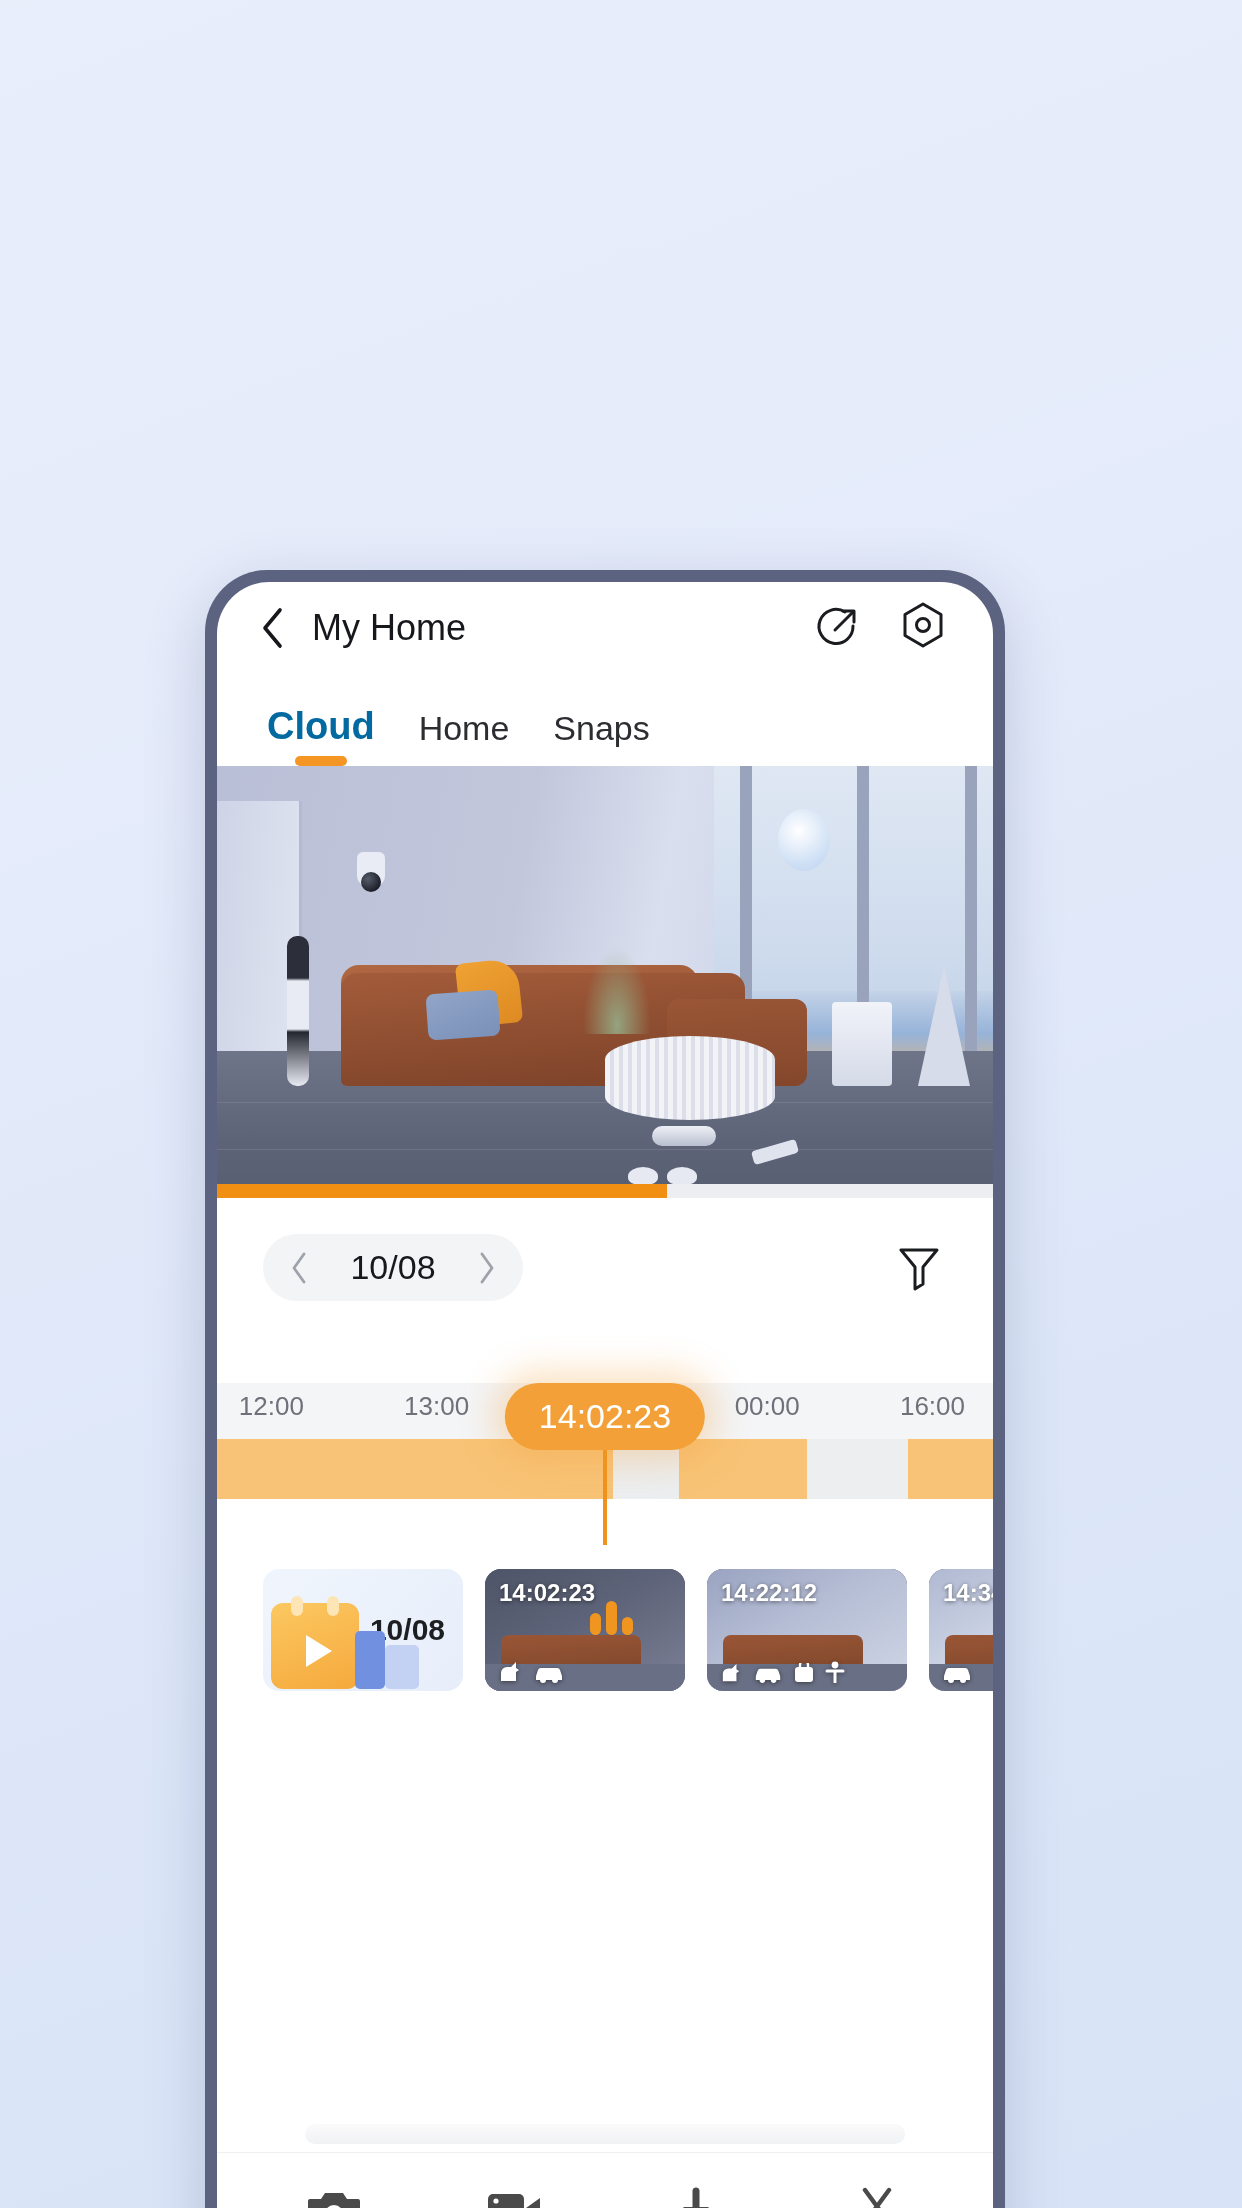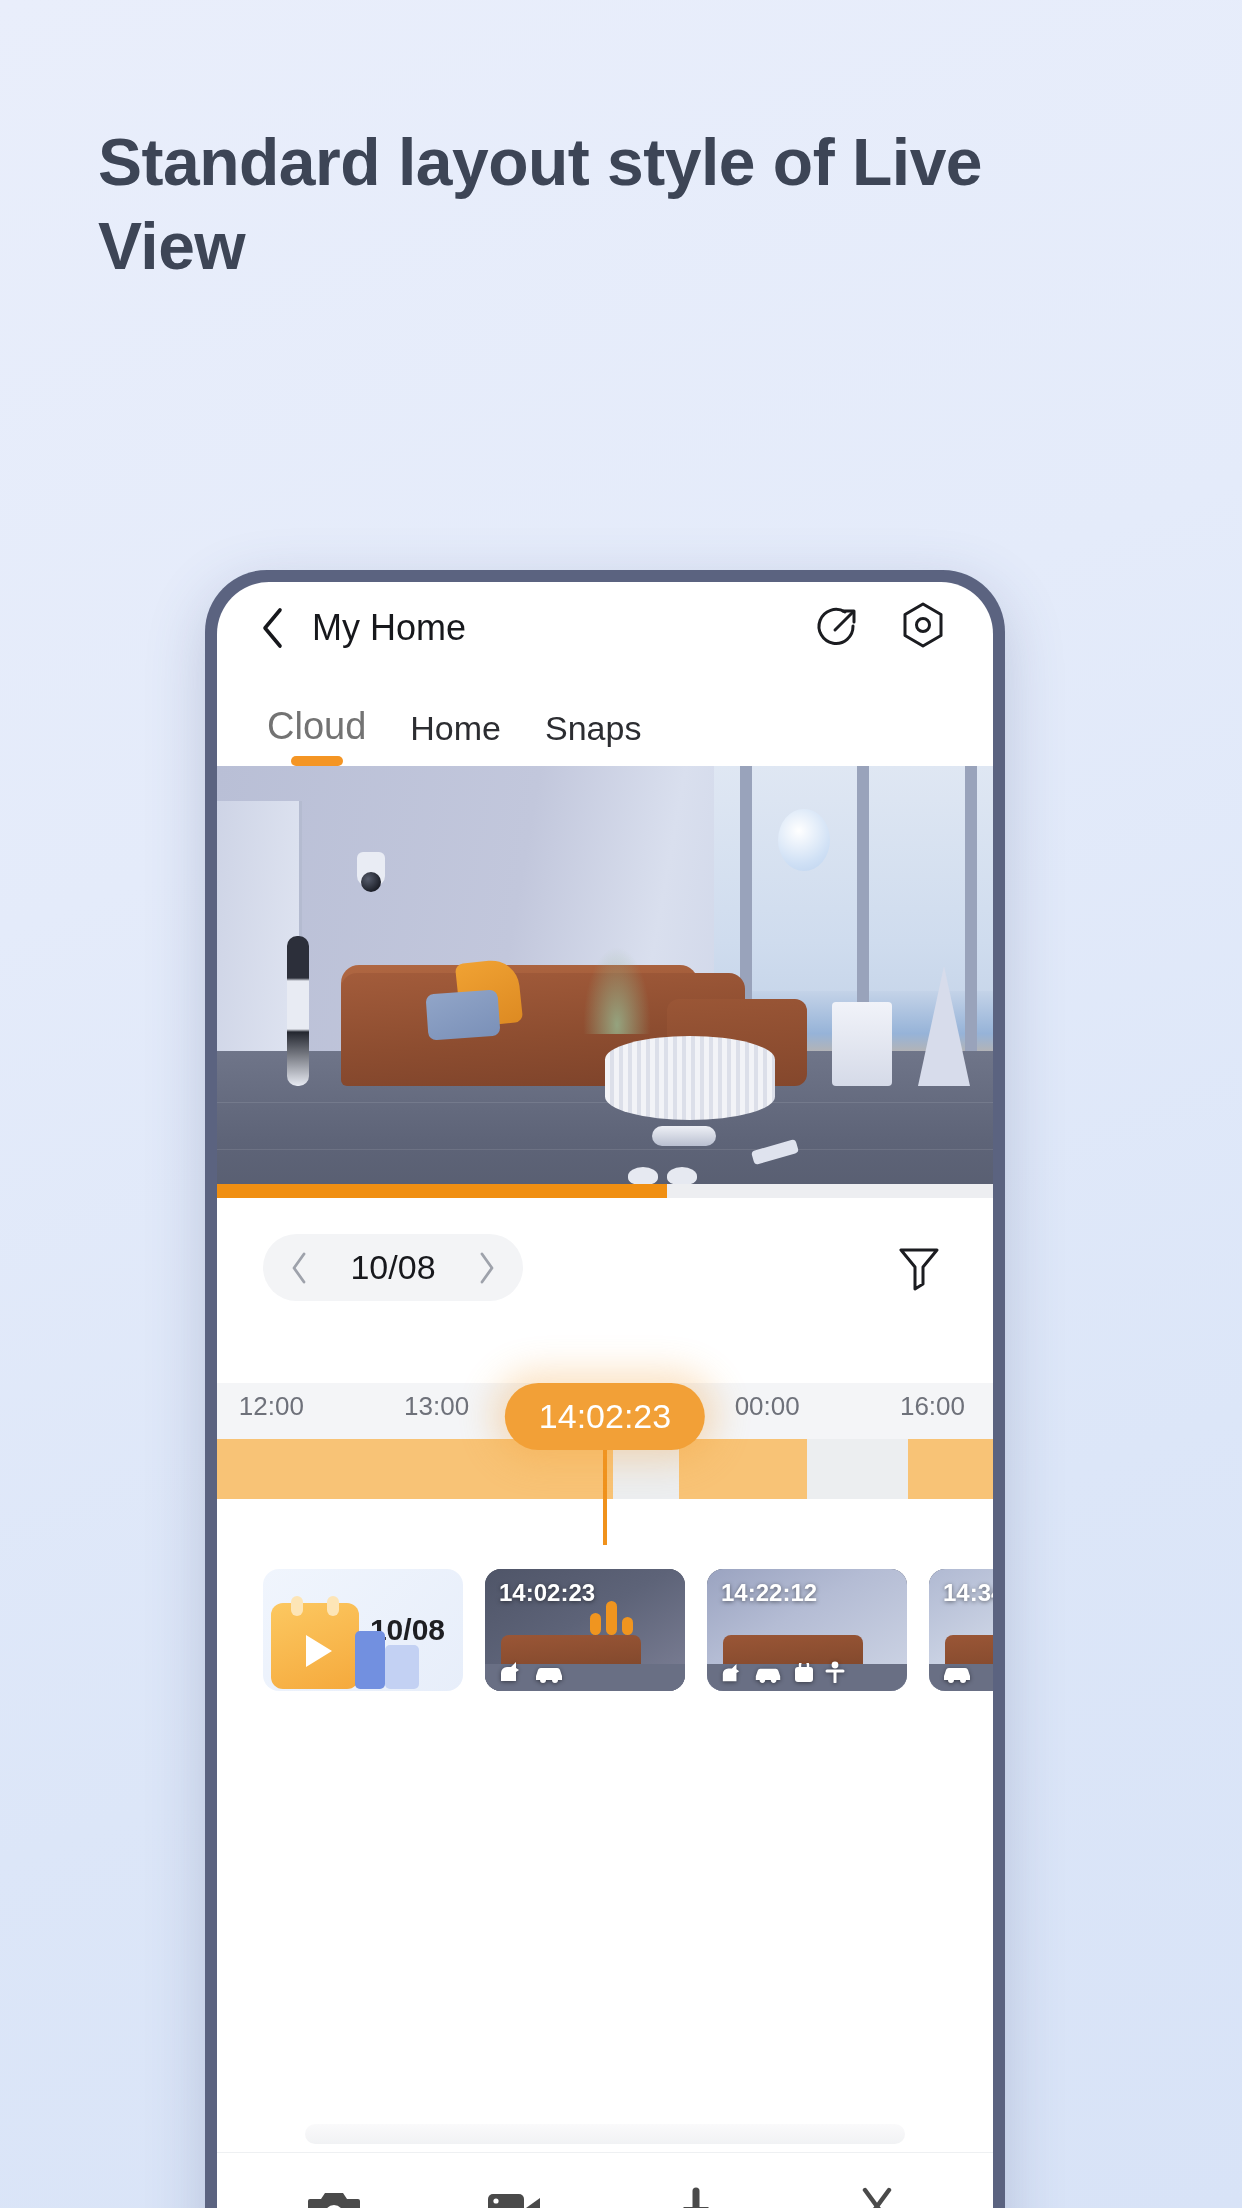--- a/index.html
+++ b/index.html
@@ -122,21 +122,21 @@
     gap: 44px;
     padding: 14px 0 0 50px;
     height: 92px;
   }
   .tab {
     font-size: 34px;
     color: #2c2d31;
     position: relative;
     padding-bottom: 18px;
   }
-  .tab.active { color: #737373; font-size: 38px; font-weight: 400; }
+  .tab.active { color: #0369a1; font-size: 38px; font-weight: 700; }
   .tab.active::after {
     content: "";
     position: absolute;
     left: 50%; transform: translateX(-50%);
     bottom: 0;
     width: 52px; height: 10px;
     border-radius: 5px;
     background: #f49524;
   }
 
@@ -449,21 +449,20 @@
   }
   .tool-btn {
     width: 92px; height: 92px;
     display: flex; align-items: center; justify-content: center;
   }
 </style>
 </head>
 <body>
 
 <div class="promo">
-  <div class="promo-title">Standard layout style of Live View</div>
 </div>
 
 <div class="phone">
 <div class="screen">
 
 
   <div class="navbar">
     <div class="back-btn">
       <svg width="26" height="44" viewBox="0 0 26 44">
         <path d="M21 4L6 22l15 18" stroke="#17181c" stroke-width="3.6" fill="none" stroke-linecap="round" stroke-linejoin="round"></path>

